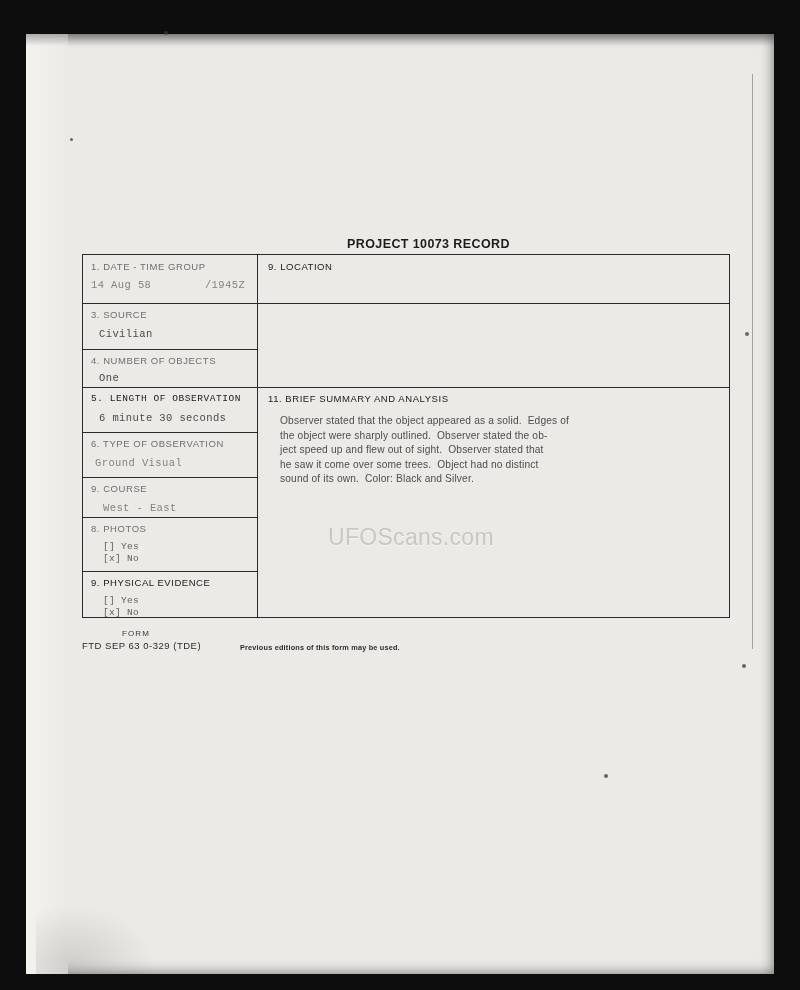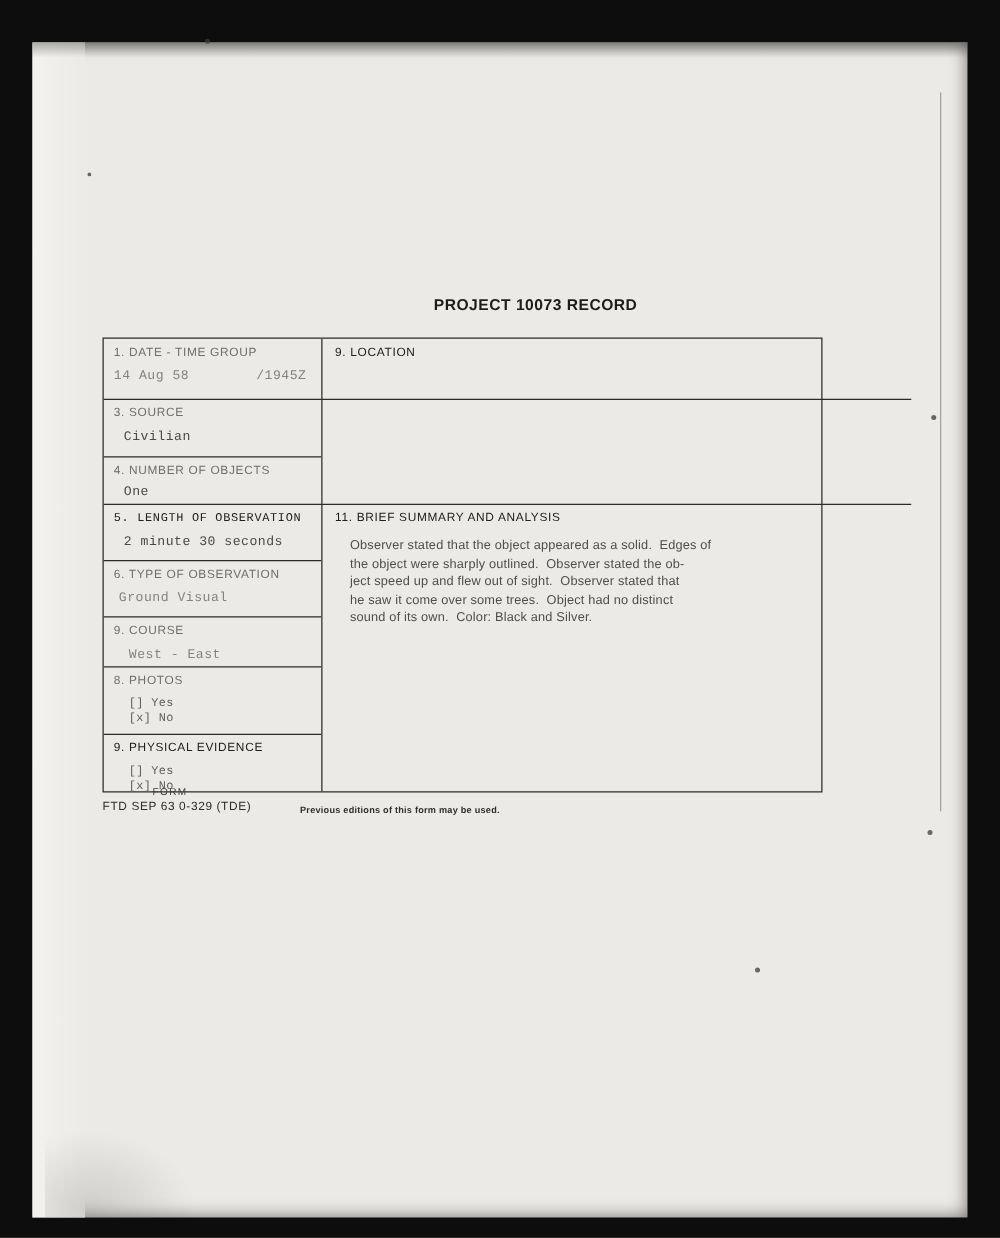--- a/index.html
+++ b/index.html
@@ -68,22 +68,22 @@
     font-weight: bold;
     letter-spacing: .4px;
     color: #1c1c1c;
     white-space: nowrap;
   }
 
   
   #form-table {
     position: absolute;
     left: 56px;
-    top: 236px;
-    width: 576px;
+    top: 220px;
+    width: 648px;
     height: 364px;
     border: 1px solid #2b2b2b;
     box-sizing: border-box;
   }
   .vline {
     position: absolute;
     top: 0;
     width: 1px;
     height: 100%;
     background: #2b2b2b;
@@ -236,21 +236,21 @@
       </div>
 
 
       <div class="cell" style="left:0;top:95px;width:174px;height:37px;">
         <div class="field-label faded" style="margin:5px 0 0 8px;">4. NUMBER OF OBJECTS</div>
         <div class="field-value" style="margin:6px 0 0 16px;">One</div>
       </div>
 
       <div class="cell" style="left:0;top:133px;width:174px;height:44px;">
         <div class="field-label" style="margin:5px 0 0 8px;font-family:Liberation Mono, monospace;">5. LENGTH OF OBSERVATION</div>
-        <div class="field-value" style="margin:8px 0 0 16px;">2 minute 30 seconds</div>
+        <div class="field-value" style="margin:8px 0 0 16px;">6 minute 30 seconds</div>
       </div>
 
       <div class="cell" style="left:0;top:178px;width:174px;height:44px;">
         <div class="field-label faded" style="margin:5px 0 0 8px;">6. TYPE OF OBSERVATION</div>
         <div class="field-value faded2" style="margin:8px 0 0 12px;">Ground Visual</div>
       </div>
 
       <div class="cell" style="left:0;top:223px;width:174px;height:39px;">
         <div class="field-label faded" style="margin:5px 0 0 8px;">9. COURSE</div>
         <div class="field-value faded2" style="margin:8px 0 0 20px;">West - East</div>
@@ -276,15 +276,16 @@
 he saw it come over some trees.  Object had no distinct
 sound of its own.  Color: Black and Silver.</div>
       </div>
 
     </div>
 
     <div id="footer-form-word">FORM</div>
     <div id="footer-line">FTD  SEP 63 0-329  (TDE)</div>
     <div id="footer-note">Previous editions of this form may be used.</div>
 
+    <div id="watermark">UFOScans.com</div>
 
   </div>
 </div>
 
 </body></html>

